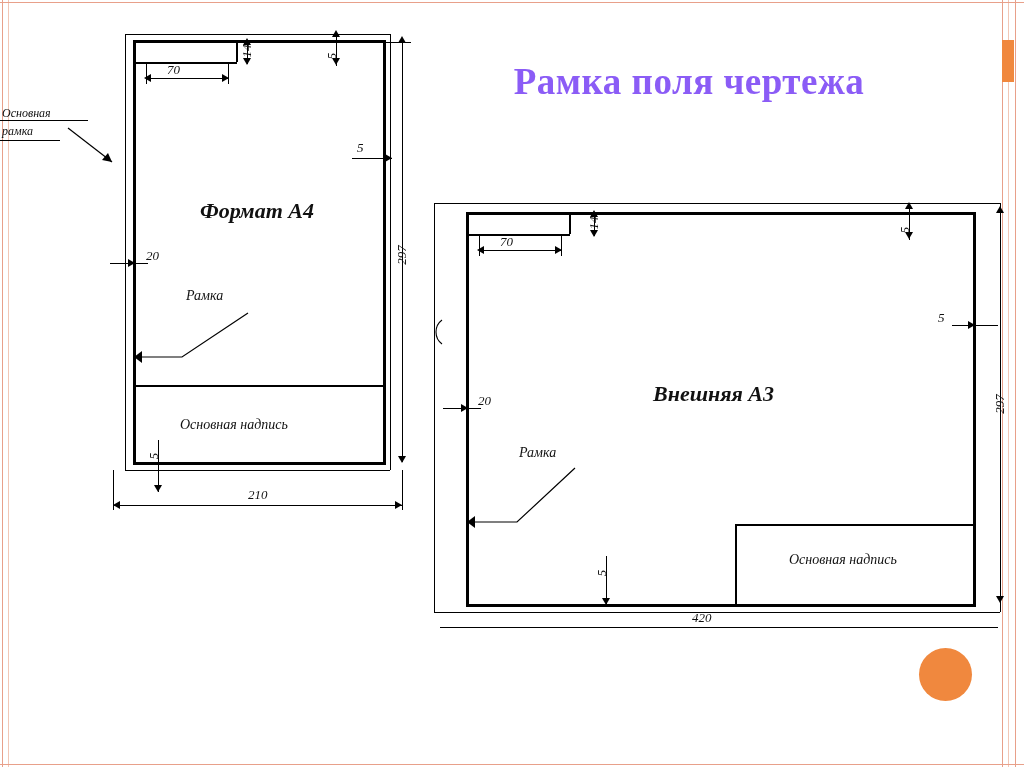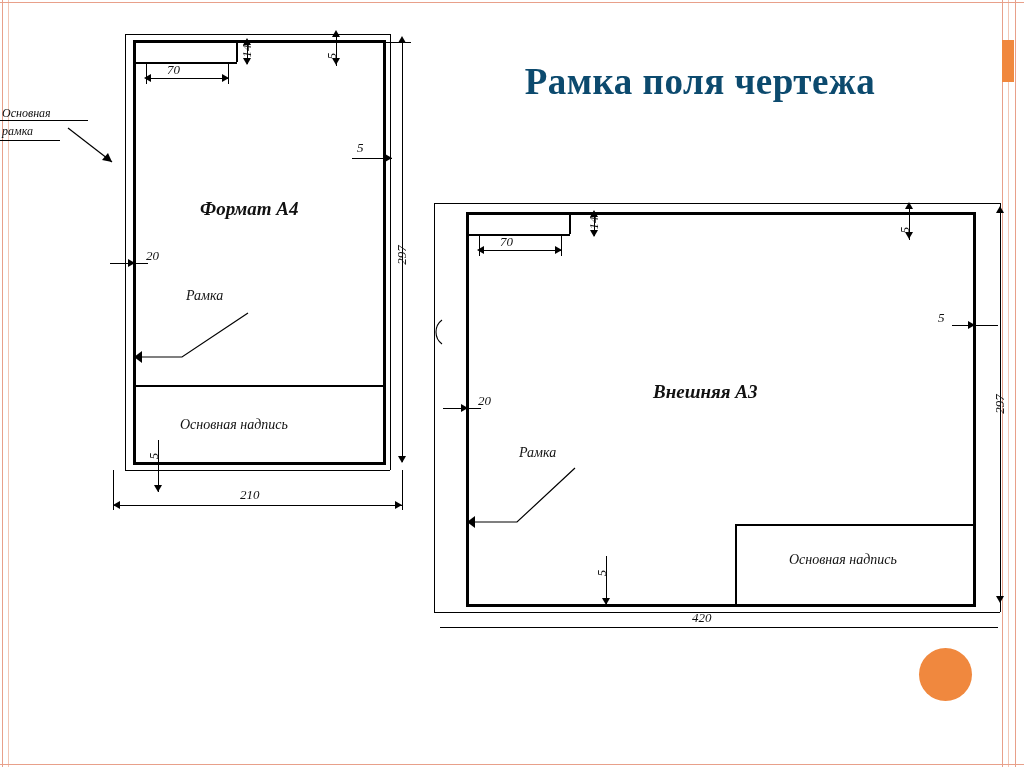--- a/index.html
+++ b/index.html
@@ -8,35 +8,35 @@
 
   
   .edge-rule{position:absolute;top:0;bottom:0;width:1px;background:#e8a08a;}
   .edge-rule.r2{background:#f2c7b6;}
   .edge-rule-h{position:absolute;left:0;right:0;height:1px;background:#e8a08a;}
 
   .dot{position:absolute;border-radius:50%;background:#f0883e;}
 
   
   .slide-title{
-    position:absolute; left:430px; top:60px; width:540px;
+    position:absolute; left:419px; top:60px; width:540px;
     text-align:center; font-family:"Liberation Serif",serif;
-    font-size:37px; color:#0c4a6e; font-weight:700; letter-spacing:.5px;
+    font-size:37px; color:#8b5cf6; font-weight:700; letter-spacing:.5px;
   }
   .line{position:absolute;background:#000;}
   .hl{height:1px;}
   .vl{width:1px;}
   .thick-h{height:3px;}
   .thick-v{width:3px;}
 
   .lbl{position:absolute;font-family:"Liberation Serif",serif;color:#111;
        white-space:nowrap;}
   .dim{font-size:13px;font-style:italic;font-family:"Liberation Serif",serif;}
   .dim.rot{transform-origin:center center;transform:rotate(-90deg);}
-  .fmt{font-size:19px;font-style:italic;font-weight:700;}
+  .fmt{font-size:22px;font-style:italic;font-weight:700;}
   .cap{font-size:14px;font-style:italic;}
   .small{font-size:12px;font-style:italic;}
 
   .arrow-l,.arrow-r,.arrow-u,.arrow-d{position:absolute;width:0;height:0;}
   .arrow-l{border-top:4px solid transparent;border-bottom:4px solid transparent;border-right:7px solid #000;}
   .arrow-r{border-top:4px solid transparent;border-bottom:4px solid transparent;border-left:7px solid #000;}
   .arrow-u{border-left:4px solid transparent;border-right:4px solid transparent;border-bottom:7px solid #000;}
   .arrow-d{border-left:4px solid transparent;border-right:4px solid transparent;border-top:7px solid #000;}
 
   svg.leader{position:absolute;overflow:visible;}
@@ -101,21 +101,21 @@
 
   <div class="line vl" style="left:158px;top:440px;height:52px;"></div>
   <div class="arrow-d" style="left:154px;top:485px;"></div>
   <div class="lbl dim rot" style="left:151px;top:448px;">5</div>
 
   <div class="line hl" style="left:113px;top:505px;width:289px;"></div>
   <div class="arrow-l" style="left:113px;top:501px;"></div>
   <div class="arrow-r" style="left:395px;top:501px;"></div>
   <div class="line vl" style="left:113px;top:470px;height:40px;"></div>
   <div class="line vl" style="left:402px;top:470px;height:40px;"></div>
-  <div class="lbl dim" style="left:240px;top:487px;">210</div>
+  <div class="lbl dim" style="left:248px;top:487px;">210</div>
 
   <div class="line vl" style="left:402px;top:42px;height:420px;"></div>
   <div class="arrow-u" style="left:398px;top:36px;"></div>
   <div class="arrow-d" style="left:398px;top:456px;"></div>
   <div class="line hl" style="left:385px;top:42px;width:26px;"></div>
   <div class="lbl dim rot" style="left:392px;top:247px;">297</div>
 
   <div class="lbl fmt" style="left:200px;top:198px;">Формат А4</div>
 
   <svg class="leader" style="left:120px;top:285px;width:180px;height:90px;" viewBox="0 0 180 90">

